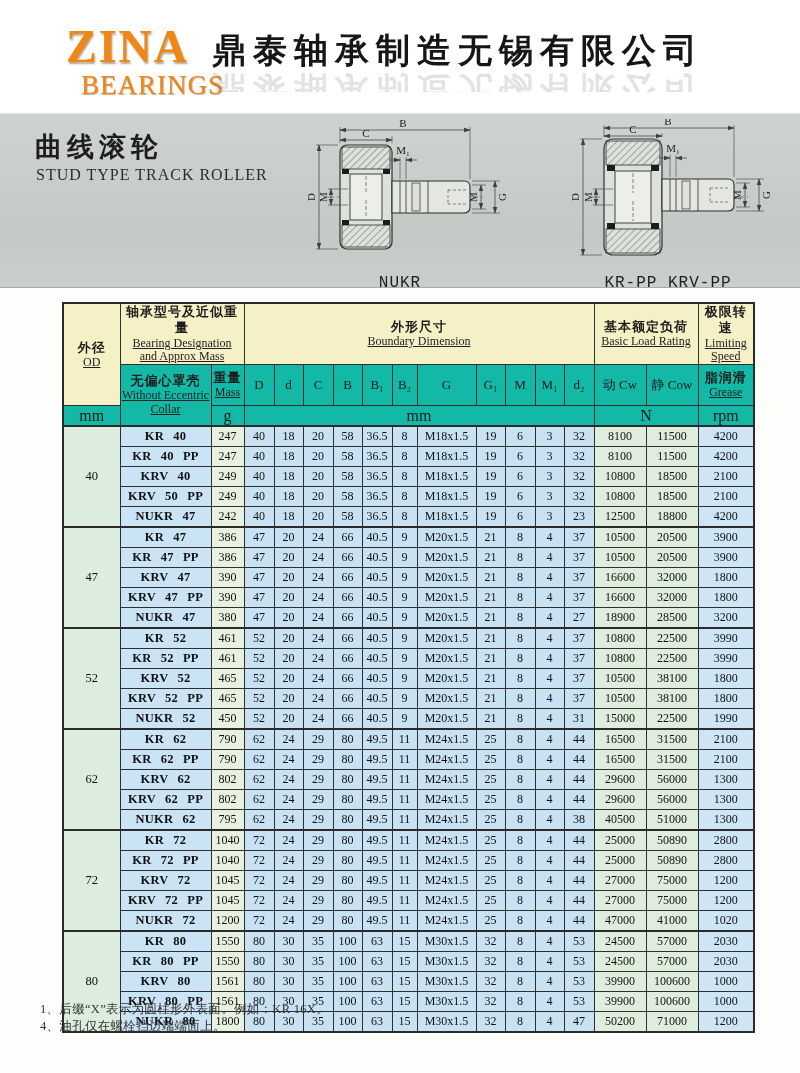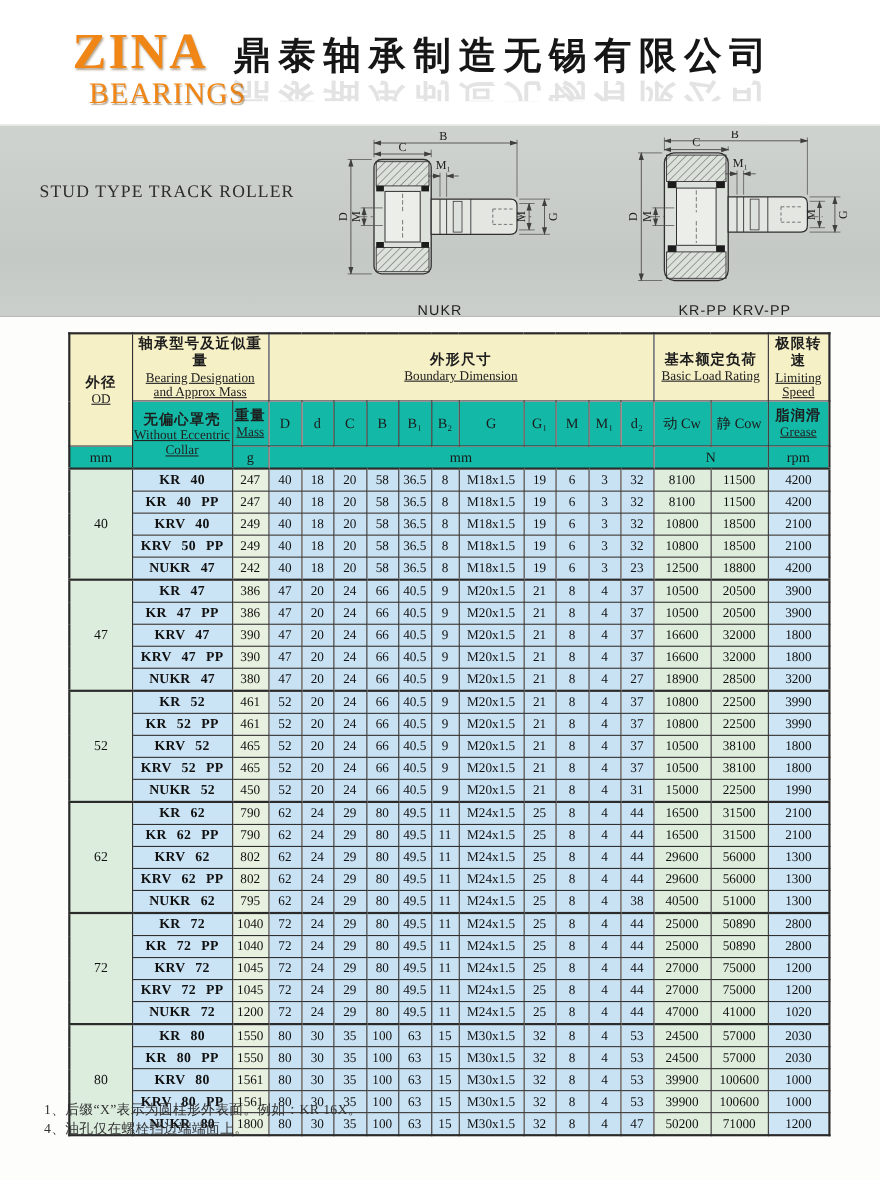--- a/index.html
+++ b/index.html
@@ -17,36 +17,36 @@
 
   
   .banner { position:absolute; left:0; top:113px; width:800px; height:175px;
             background:linear-gradient(#cfd3cf, #c5c9c5 70%, #cbcfcb);
             border-top:1px solid #e4e7e4; border-bottom:1px solid #a6aaa6; box-sizing:border-box; }
   .banner-title-cn { position:absolute; left:35px; top:15px; font-size:27px; font-weight:bold; color:#1d1d1d; letter-spacing:5px; }
   .banner-title-en { position:absolute; left:36px; top:52px; font-size:16px; color:#2c2c2c; letter-spacing:1px; font-family:"Liberation Serif", serif; }
   .drawing-box { position:absolute; top:5px; }
   .drawing-box.left { left:300px; width:235px; }
   .drawing-box.right { left:568px; width:228px; }
-  .caption { position:absolute; top:155px; left:10px; width:180px; text-align:center; font-size:13px; color:#1f1f1f; letter-spacing:1px; font-family:Liberation Sans, sans-serif; }
+  .caption { position:absolute; top:155px; left:10px; width:180px; text-align:center; font-size:16px; color:#1f1f1f; letter-spacing:1px; font-family:Liberation Mono, monospace; }
   svg text { font-family:"Liberation Serif", serif; font-size:11px; fill:#222; }
 
   
   .table-wrap { position:absolute; left:62px; top:302px; width:693px; }
   table.spec { border-collapse:collapse; table-layout:fixed; width:692px; border:2px solid #2b2b2b; }
   table.spec th, table.spec td { border:1px solid #2f2f2f; text-align:center; vertical-align:middle; padding:0; overflow:hidden; }
   thead .r1 th { height:56px; }
   thead .r2 th { height:40px; }
   thead .r3 th { height:19px; }
   th.yellow { background:#f6f0c6; }
   th.lav { background:#14b8a6; }
   .hcell .cn { font-size:13px; font-weight:bold; color:#1d1d1d; line-height:1.25; white-space:pre-line; letter-spacing:1px; }
   .hcell .en { font-size:12px; font-weight:normal; color:#222; line-height:1.15; white-space:pre-line; letter-spacing:0;text-decoration:underline; }
   th.dimh { font-size:13px; font-weight:normal; color:#1a1a1a; }
-  th.unit { font-size:13px; font-weight:normal; color:#1a1a1a; }
+  th.unit { font-size:16px; font-weight:normal; color:#1a1a1a; }
   tbody td { height:19px; font-size:12px; color:#111; }
   tbody tr.group-start td { border-top:2px solid #2b2b2b; }
   td.od { background:#dcedde; font-size:12.5px; }
   td.designation { background:#cbe4f5; text-align:left; padding-left:10px; font-weight:bold; font-size:12.5px; word-spacing:6px; letter-spacing:.2px; }
   td.mass { background:#e8f1df; }
   td.dim { background:#c9e2f3; }
   td.load { background:#dfeedc; }
   td.grease { background:#cde5f4; }
 
   
@@ -63,20 +63,21 @@
       <div class="zina">ZINA</div>
       <div class="bearings">BEARINGS</div>
     </div>
     <div class="company">鼎泰轴承制造无锡有限公司</div>
     <div class="company-reflect-clip">
       <div class="company-reflect">鼎泰轴承制造无锡有限公司</div>
     </div>
   </div>
 
   <div class="banner">
+    <div class="banner-title-cn">曲线滚轮</div>
     <div class="banner-title-en">STUD TYPE TRACK ROLLER</div>
 
     <div class="drawing-box left">
       <svg width="235" height="152" viewBox="0 0 235 152">
         <defs>
           <pattern id="hatchL" width="5" height="5" patternUnits="userSpaceOnUse" patternTransform="rotate(45)">
             <line x1="0" y1="0" x2="0" y2="5" stroke="#666c66" stroke-width="1.1"></line>
           </pattern>
           <marker id="arrL" markerWidth="9" markerHeight="8" refX="8" refY="4" orient="auto-start-reverse">
             <path d="M0,1.1 L9,4 L0,6.9 z" fill="#3f3f3f"></path>

